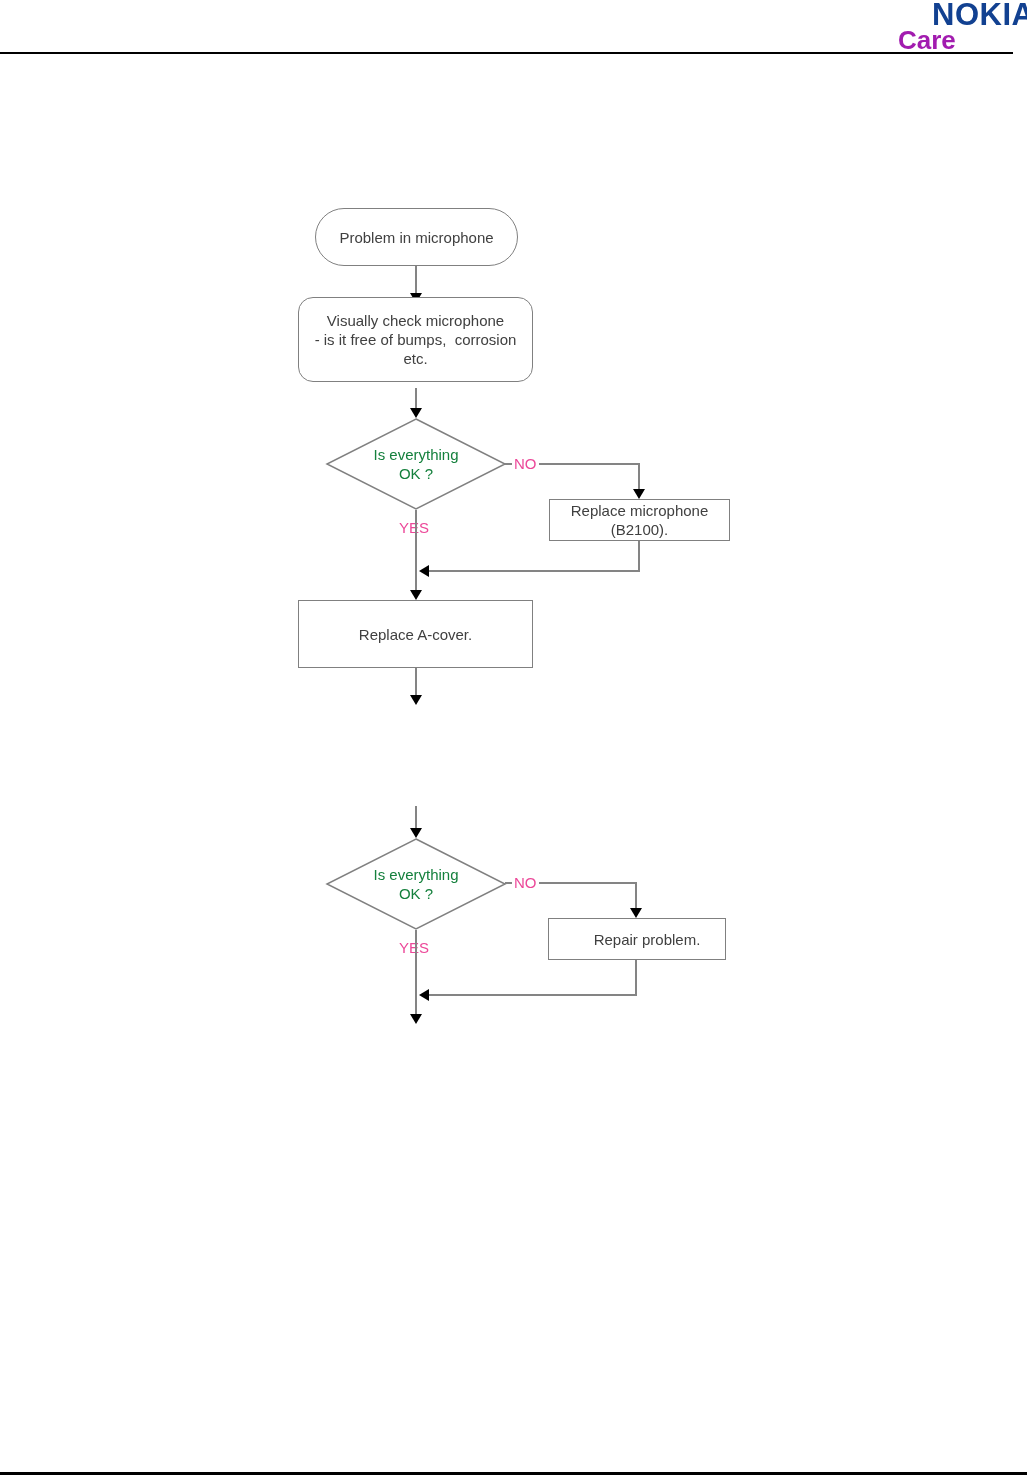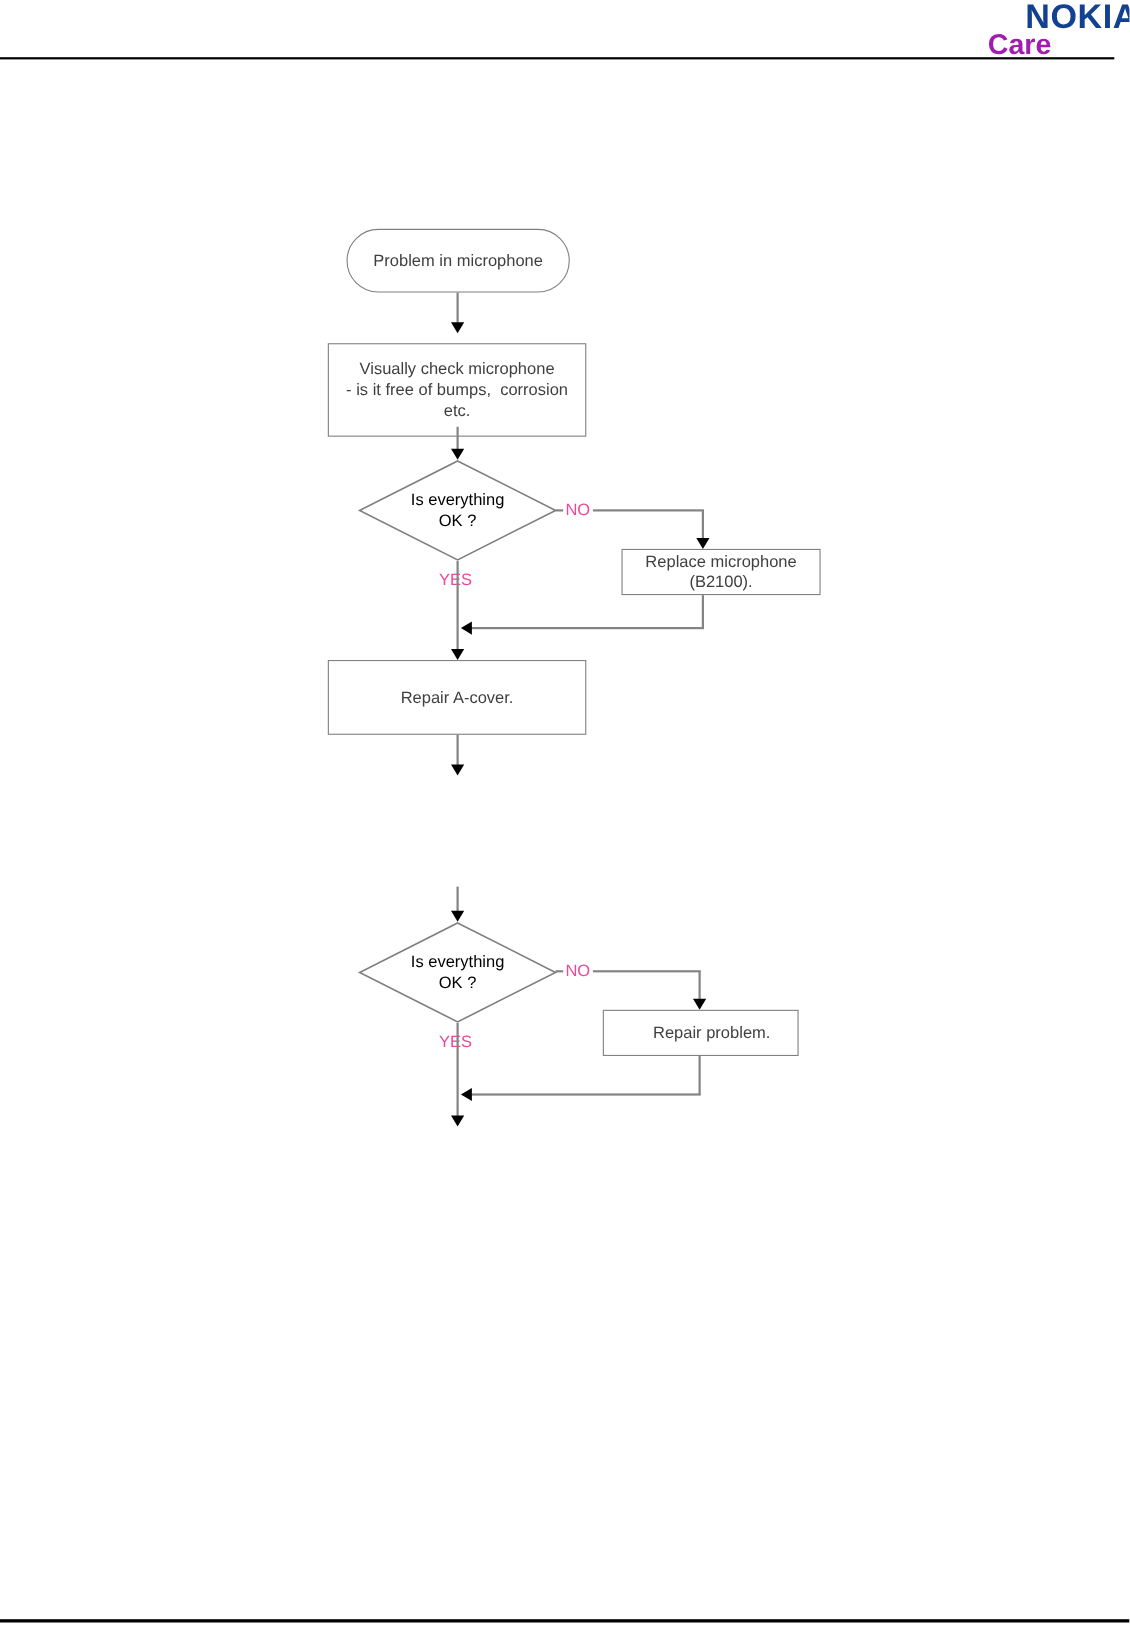--- a/index.html
+++ b/index.html
@@ -23,21 +23,21 @@
     text-align:center;font-size:15px;color:#404040;
     white-space:pre-wrap;line-height:19px;
     box-sizing:border-box;
   }
   .terminator{border-radius:29px;}
   .diamond-wrap{position:absolute;}
   .diamond-wrap svg{display:block;}
   .diamond-text{
     position:absolute;left:0;top:0;width:100%;height:100%;
     display:flex;align-items:center;justify-content:center;
-    text-align:center;font-size:15px;color:#000000;
+    text-align:center;font-size:15px;color:#15803d;
     white-space:pre-wrap;line-height:19px;
   }
   .vline{position:absolute;width:2px;background:#848484;}
   .hline{position:absolute;height:2px;background:#848484;}
   .arrow-down{position:absolute;width:0;height:0;
     border-left:6px solid transparent;border-right:6px solid transparent;
     border-top:10px solid #000;}
   .arrow-left{position:absolute;width:0;height:0;
     border-top:6px solid transparent;border-bottom:6px solid transparent;
     border-right:10px solid #000;}
@@ -55,52 +55,52 @@
     <div class="logo-nokia">NOKIA</div>
     <div class="logo-care">Care</div>
   </div>
   <div class="rule-top"></div>
 
   <div class="node terminator" style="left:315px;top:208px;width:203px;height:58px;">Problem in microphone</div>
 
   <div class="vline" style="left:415px;top:266px;height:28px;"></div>
   <div class="arrow-down" style="left:410px;top:293px;"></div>
 
-  <div class="node" style="left:298px;top:312px;width:235px;height:85px;">Visually check microphone
+  <div class="node" style="left:298px;top:297px;width:235px;height:85px;border-radius:15px;">Visually check microphone
 - is it free of bumps,  corrosion
 etc.</div>
 
   <div class="vline" style="left:415px;top:388px;height:21px;"></div>
   <div class="arrow-down" style="left:410px;top:408px;"></div>
 
   <div class="diamond-wrap" style="left:325px;top:418px;width:182px;height:92px;">
     <svg width="182" height="92">
       <polygon points="91,1 180,46 91,91 2,46" fill="#ffffff" stroke="#808080" stroke-width="1.5"></polygon>
     </svg>
     <div class="diamond-text">Is everything
 OK ?</div>
   </div>
 
   <div class="hline" style="left:505px;top:463px;width:135px;"></div>
   <div class="edge-label" style="left:512px;top:455px;">NO</div>
   <div class="vline" style="left:638px;top:464px;height:26px;"></div>
   <div class="arrow-down" style="left:633px;top:489px;"></div>
 
-  <div class="node" style="left:549px;top:499px;width:181px;height:42px;margin-left:16px;">Replace microphone
+  <div class="node" style="left:549px;top:499px;width:181px;height:42px;">Replace microphone
 (B2100).</div>
 
   <div class="vline" style="left:638px;top:541px;height:30px;"></div>
   <div class="hline" style="left:421px;top:570px;width:219px;"></div>
   <div class="arrow-left" style="left:419px;top:565px;"></div>
 
   <div class="edge-label" style="left:397px;top:519px;">YES</div>
   <div class="vline" style="left:415px;top:510px;height:81px;"></div>
   <div class="arrow-down" style="left:410px;top:590px;"></div>
 
-  <div class="node" style="left:298px;top:600px;width:235px;height:68px;">Repair A-cover.</div>
+  <div class="node" style="left:298px;top:600px;width:235px;height:68px;">Replace A-cover.</div>
 
   <div class="vline" style="left:415px;top:668px;height:28px;"></div>
   <div class="arrow-down" style="left:410px;top:695px;"></div>
 
 
   <div class="vline" style="left:415px;top:806px;height:23px;"></div>
   <div class="arrow-down" style="left:410px;top:828px;"></div>
 
   <div class="diamond-wrap" style="left:325px;top:838px;width:182px;height:92px;">
     <svg width="182" height="92">

